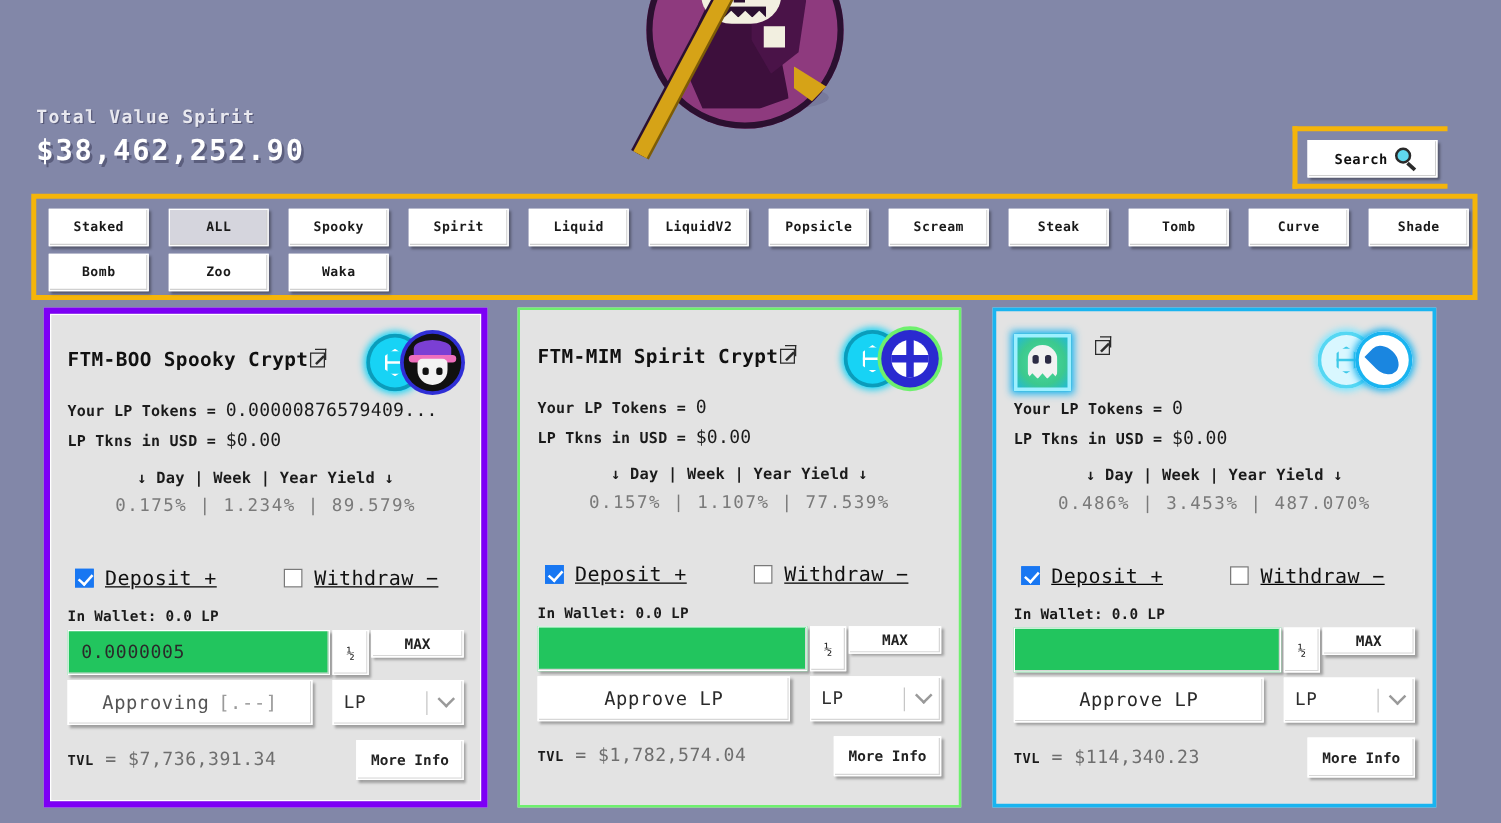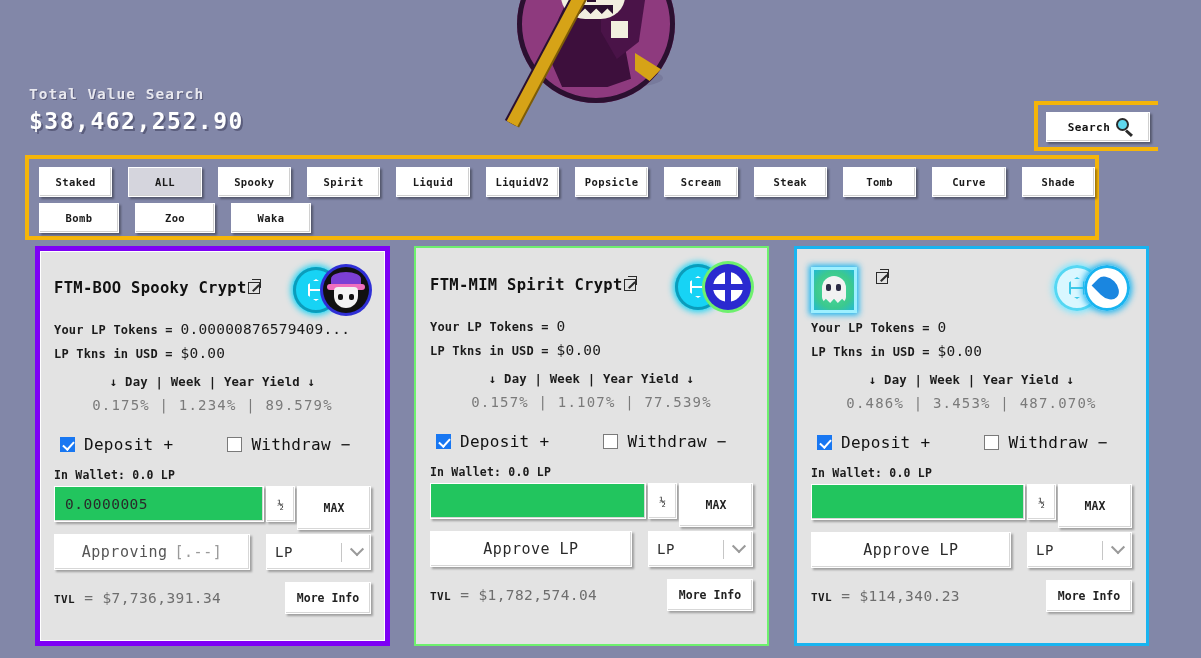--- a/index.html
+++ b/index.html
@@ -76,21 +76,21 @@
   }
   #search-text{ font-size:11px; font-weight:bold; color:#111; letter-spacing:.5px; }
   .mag { position:relative; width:18px; height:18px; }
   .mag .lens{ position:absolute; left:0; top:0; width:13px; height:13px; border-radius:50%;
               background:#5fd8ee; border:2px solid #2a2a2a; }
   .mag .handle{ position:absolute; left:10px; top:11px; width:8px; height:3px; background:#2a2a2a;
               transform:rotate(42deg); transform-origin:0 50%; }
 
   
   #filter-bar{
-    position:absolute; left:25px; top:155px; width:1074px; height:85px;
+    position:absolute; left:25px; top:155px; width:1157px; height:85px;
     border:4px solid #f5b50a;
     padding:8px 0 0 10px;
   }
   .filter-row{ display:flex; gap:16px; }
   .filter-row + .filter-row{ margin-top:6px; }
   .fbtn{
     width:80px; height:30px;
     background:#ffffff;
     border:1px solid #ffffff;
     box-shadow:2px 2px 2px rgba(0,0,0,.35), inset -1px -1px 0 #d0d0d0;
@@ -168,21 +168,21 @@
   .ftm-faint .ftm-g:after{ background:#3ec9e8; }
 
   .lp-lines{ margin-top:2px; }
   .lp-row{ font-size:12.5px; color:#1b1b1b; letter-spacing:.2px; margin-bottom:8px; white-space:nowrap; }
   .lp-row .lbl{ font-weight:bold; font-size:12px;margin-top:24px; }
   .lp-row .val{ font-size:14.5px; }
 
   .yield-hdr{ text-align:center; font-size:12.3px; font-weight:bold; color:#1b1b1b; margin-top:14px; letter-spacing:.2px;}
   .yield-val{ text-align:center; font-size:14px; color:#7a7a7a; margin-top:8px; letter-spacing:1.2px; }
 
-  .mode-row{ display:flex; align-items:flex-end; margin-top:22px; padding-left:6px; }
+  .mode-row{ display:flex; align-items:flex-end; margin-top:40px; padding-left:6px;text-decoration:underline; }
   .mode{ display:flex; align-items:center; gap:9px; font-size:16px; color:#111; letter-spacing:.3px; cursor:pointer; }
   .mode.second{ margin-left:54px; }
   .cbx{ width:15px; height:15px; border:1px solid #7a7a7a; background:#fff; position:relative; flex:0 0 auto; }
   .cbx.on{ background:#1877f2; border-color:#1877f2; }
   .cbx.on:after{ content:""; position:absolute; left:4px; top:1px; width:5px; height:9px;
                  border:solid #fff; border-width:0 2px 2px 0; transform:rotate(42deg); }
 
   .wallet{ font-size:11.5px; font-weight:bold; color:#1b1b1b; margin-top:14px; letter-spacing:.2px; }
 
   .in-row{ display:flex; margin-top:4px; }
@@ -191,21 +191,21 @@
     box-shadow:2px 2px 2px rgba(0,0,0,.30), inset -1px -1px 0 #d7d7d7;
     display:flex; align-items:center; padding-left:10px;
     font-size:14.5px; color:#2a2a2a; letter-spacing:.5px;
   }
   .half-btn{
     width:29px; height:36px; background:#fff; border:1px solid #fff; margin-left:2px;
     box-shadow:2px 2px 2px rgba(0,0,0,.30), inset -1px -1px 0 #d7d7d7;
     display:flex; align-items:center; justify-content:center; font-size:11px; color:#222; cursor:pointer;
   }
   .max-btn{
-    width:74px; height:44px; background:#fff; border:1px solid #fff; margin-left:2px;
+    width:74px; height:22px; background:#fff; border:1px solid #fff; margin-left:2px;
     box-shadow:2px 2px 2px rgba(0,0,0,.30), inset -1px -1px 0 #d7d7d7;
     display:flex; align-items:center; justify-content:center; font-size:11.5px; font-weight:bold; color:#222; cursor:pointer;
   }
   .act-row{ display:flex; margin-top:4px; }
   .approve-btn{
     flex:1; height:36px; background:#fff; border:1px solid #fff;
     box-shadow:2px 2px 2px rgba(0,0,0,.30), inset -1px -1px 0 #d7d7d7;
     display:flex; align-items:center; justify-content:center;
     font-size:15px; color:#2a2a2a; letter-spacing:.5px; cursor:pointer;
   }
@@ -246,21 +246,21 @@
     <div class="rp-teeth"></div>
 
     <div class="rp-scythe"></div>
 
     <div class="rp-bead b2"></div>
     <div class="rp-blade"></div>
   </div>
 </div>
 
 <div id="tvl-block">
-  <div id="tvl-label">Total Value Search</div>
+  <div id="tvl-label">Total Value Spirit</div>
   <div id="tvl-value">$38,462,252.90</div>
 </div>
 
 <div id="search-outline"></div>
 <div id="search-box">
   <span id="search-text">Search</span>
   <span class="mag">
     <span class="lens"></span>
       <span class="handle"></span>
   </span>

